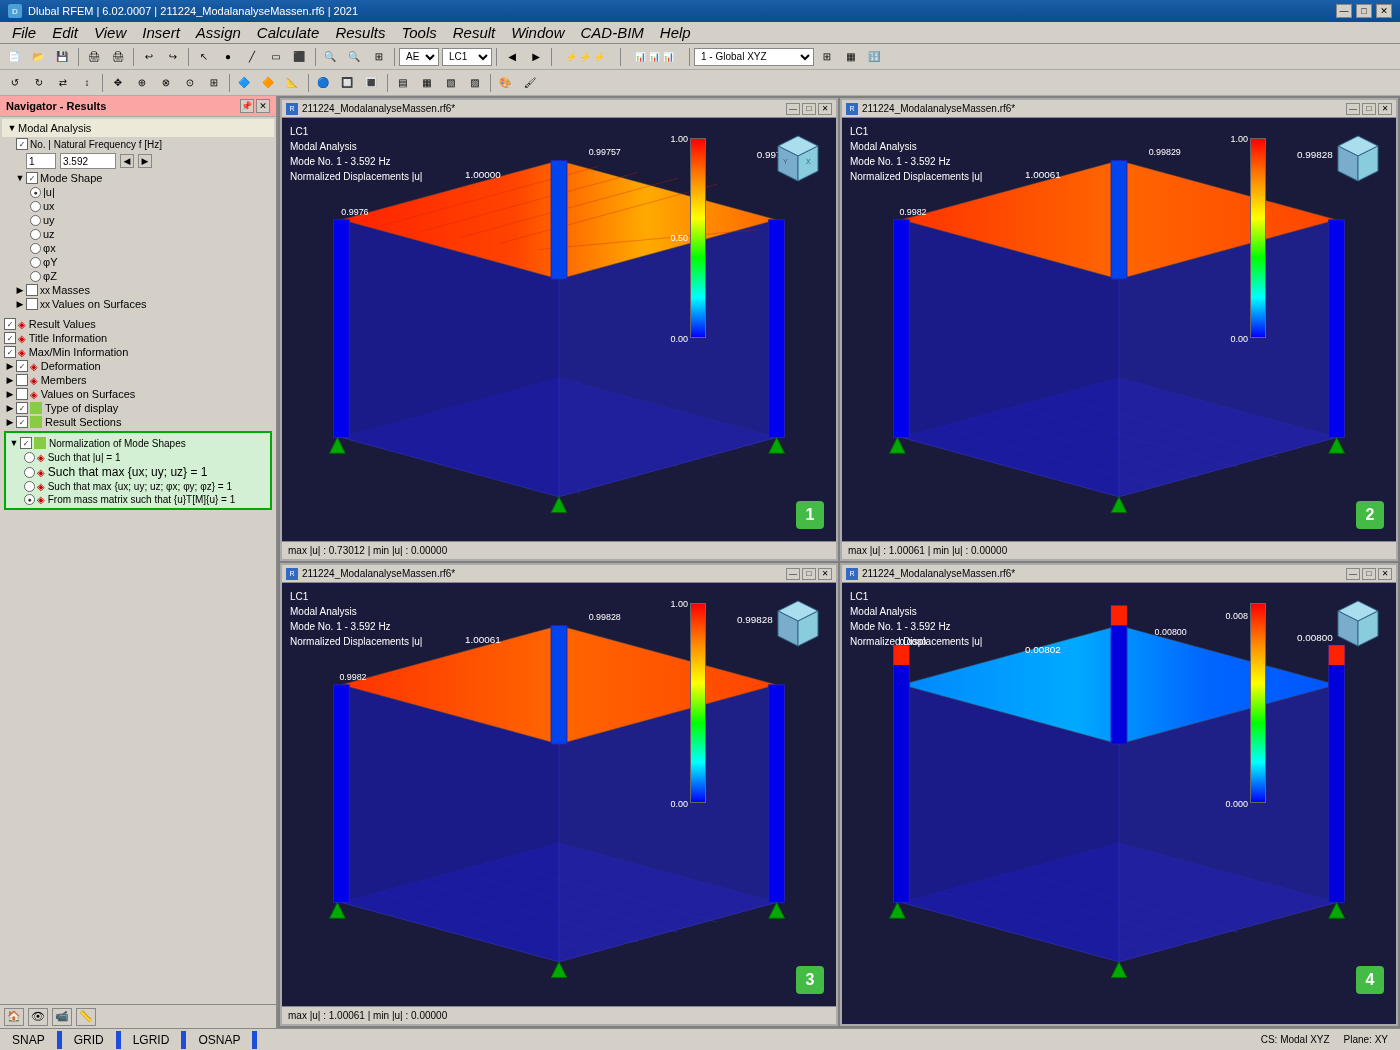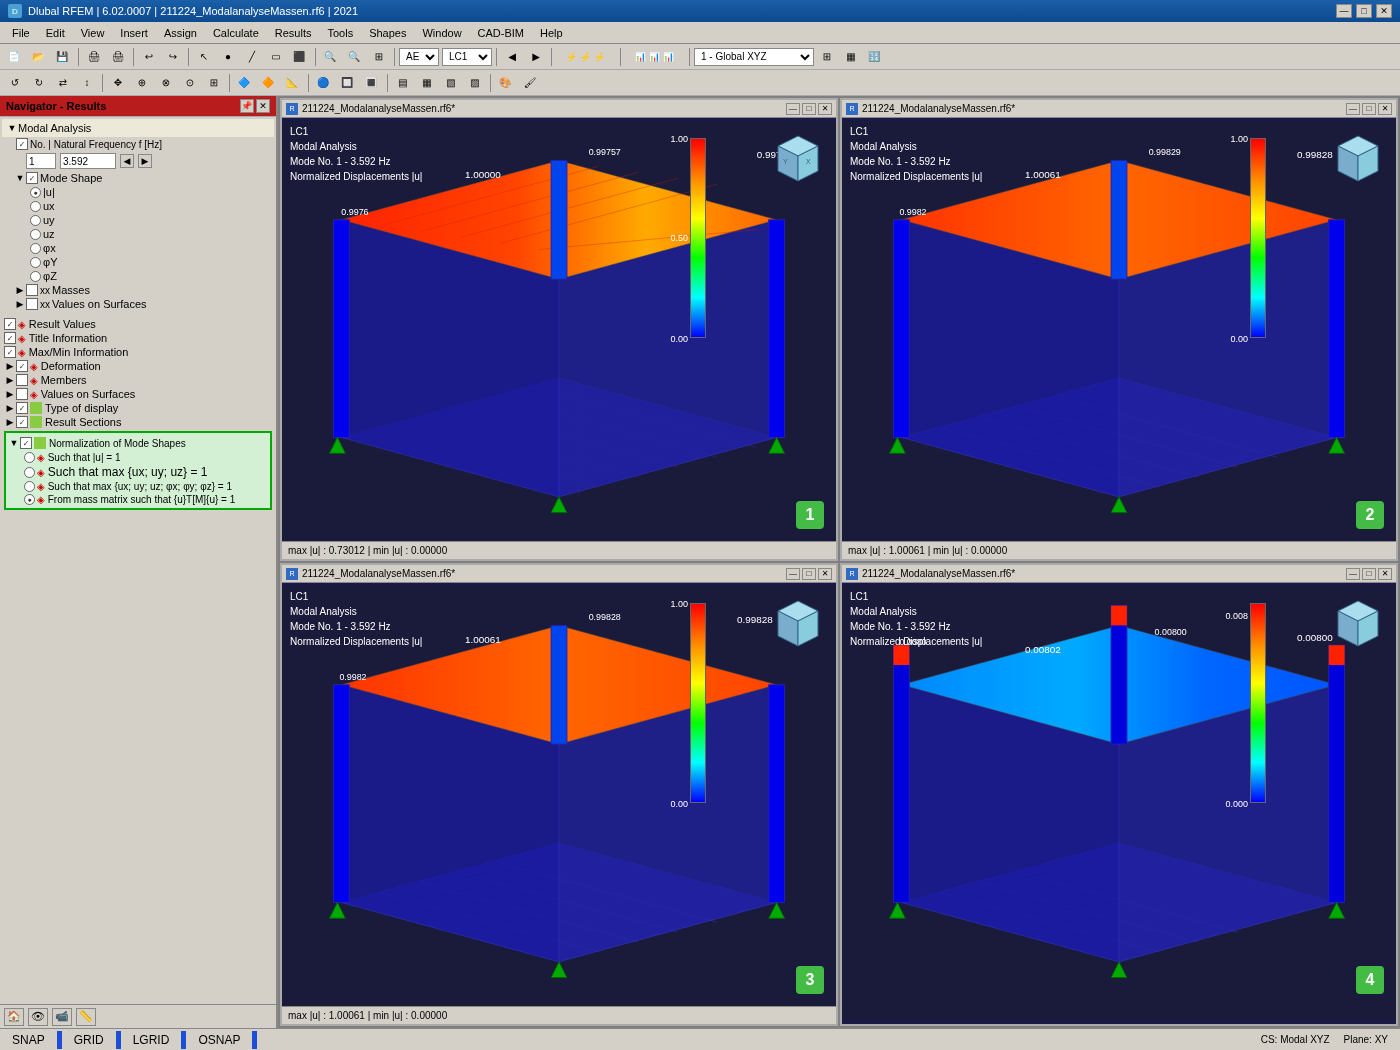--- a/index.html
+++ b/index.html
@@ -7,34 +7,34 @@
     
     
     .title-bar { height: 22px; background: linear-gradient(to bottom, #1a5fa8, #0d4a8f); display: flex; align-items: center; justify-content: space-between; padding: 0 8px; color: white; font-size: 11px; }
     .title-bar-left { display: flex; align-items: center; gap: 6px; }
     .title-bar-icon { width: 14px; height: 14px; background: #4a9fd4; border-radius: 2px; display: flex; align-items: center; justify-content: center; font-size: 8px; color: white; }
     .title-bar-controls { display: flex; gap: 4px; }
     .title-btn { width: 16px; height: 14px; background: #d4d0c8; border: 1px solid #888; font-size: 9px; display: flex; align-items: center; justify-content: center; cursor: pointer; color: #000; }
     
     
     .menu-bar { height: 22px; background: #d4d0c8; display: flex; align-items: center; padding: 0 4px; border-bottom: 1px solid #888; }
-    .menu-item { padding: 2px 8px; font-size: 11px; cursor: pointer; color: #000; }
+    .menu-item { padding: 2px 8px; font-size: 15px; cursor: pointer; color: #000; font-style: italic; }
     
     
     .toolbar { height: 26px; background: #d4d0c8; display: flex; align-items: center; padding: 2px 4px; border-bottom: 1px solid #aaa; gap: 2px; flex-wrap: wrap; }
     .toolbar-btn { width: 22px; height: 20px; background: #d4d0c8; border: 1px solid transparent; display: flex; align-items: center; justify-content: center; cursor: pointer; font-size: 10px; }
     .toolbar-sep { width: 1px; height: 18px; background: #888; margin: 0 2px; }
     .toolbar-combo { height: 18px; font-size: 10px; border: 1px solid #888; background: white; padding: 0 2px; }
     
     
     .main-layout { display: flex; height: calc(1050px - 22px - 22px - 26px - 26px - 22px); }
     
     
     .navigator { width: 278px; background: #d4d0c8; border-right: 2px solid #888; display: flex; flex-direction: column; }
-    .nav-header { background: #b91c1c; border-bottom: 1px solid #aaa; padding: 3px 6px; display: flex; align-items: center; justify-content: space-between; }
+    .nav-header { background: #fca5a5; border-bottom: 1px solid #aaa; padding: 3px 6px; display: flex; align-items: center; justify-content: space-between; }
     .nav-title { font-weight: bold; font-size: 11px; }
     .nav-controls { display: flex; gap: 2px; }
     .nav-btn { width: 14px; height: 14px; background: #d4d0c8; border: 1px solid #888; font-size: 9px; display: flex; align-items: center; justify-content: center; cursor: pointer; }
     
     .nav-content { flex: 1; overflow-y: auto; padding: 2px; }
     
     .tree-item { display: flex; align-items: center; padding: 1px 2px; cursor: pointer; font-size: 11px; }
     .tree-expand { width: 12px; height: 12px; display: inline-flex; align-items: center; justify-content: center; cursor: pointer; font-size: 9px; }
     .checkbox { width: 12px; height: 12px; border: 1px solid #666; background: white; display: inline-flex; align-items: center; justify-content: center; font-size: 8px; margin-right: 2px; }
     .checkbox.checked { background: white; }
@@ -110,21 +110,21 @@
 
 <div class="menu-bar">
   <span class="menu-item">File</span>
   <span class="menu-item">Edit</span>
   <span class="menu-item">View</span>
   <span class="menu-item">Insert</span>
   <span class="menu-item">Assign</span>
   <span class="menu-item">Calculate</span>
   <span class="menu-item">Results</span>
   <span class="menu-item">Tools</span>
-  <span class="menu-item">Shapes</span>
+  <span class="menu-item">Result</span>
   <span class="menu-item">Window</span>
   <span class="menu-item">CAD-BIM</span>
   <span class="menu-item">Help</span>
 </div>
 
 <div class="toolbar" style="height:26px;">
   <div class="toolbar-btn">📄</div>
   <div class="toolbar-btn">📂</div>
   <div class="toolbar-btn">💾</div>
   <div class="toolbar-sep"></div>

